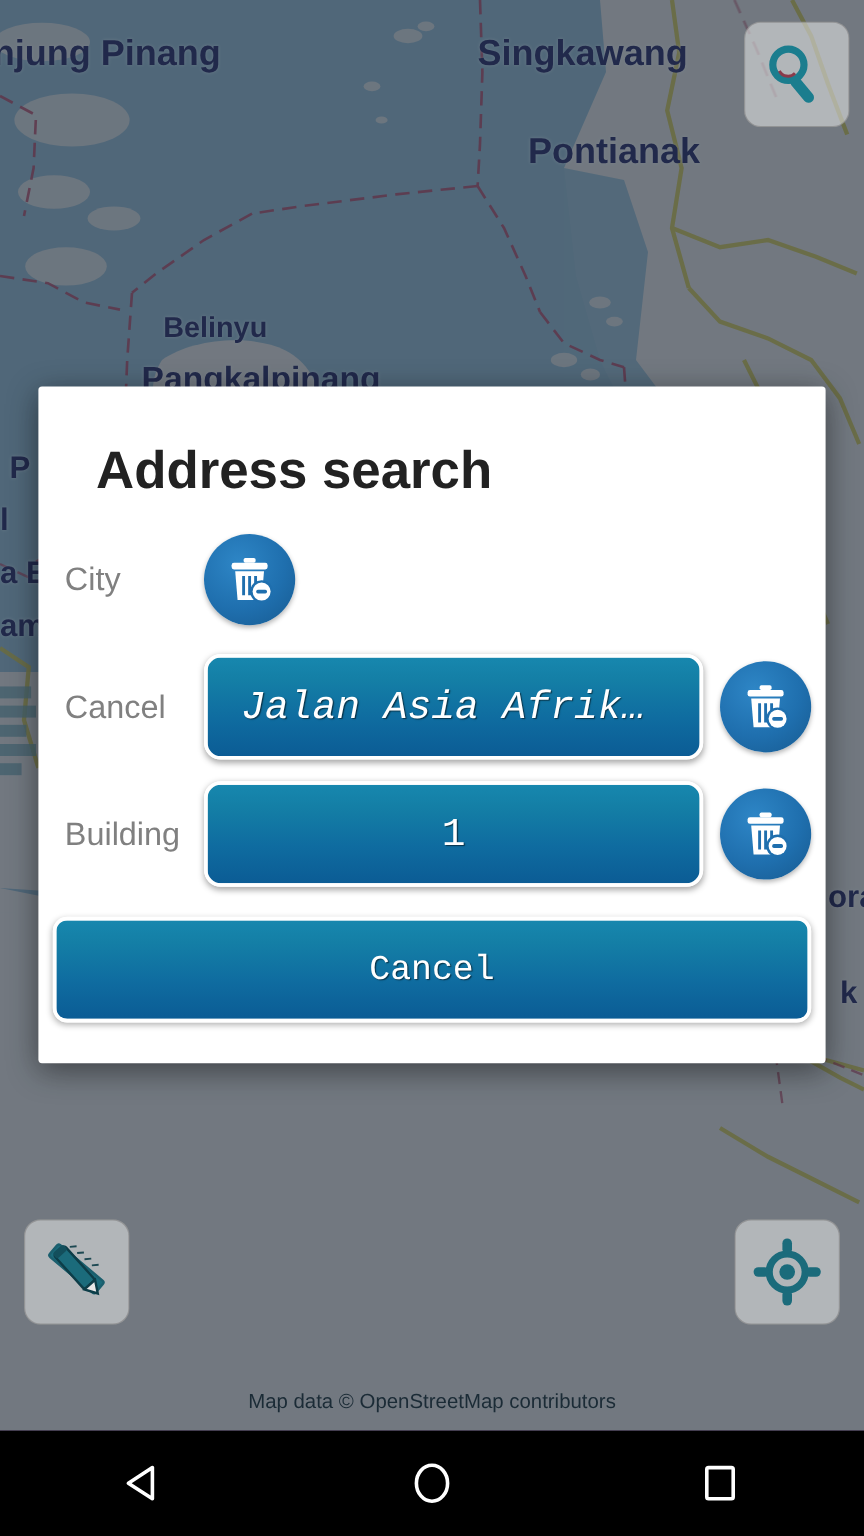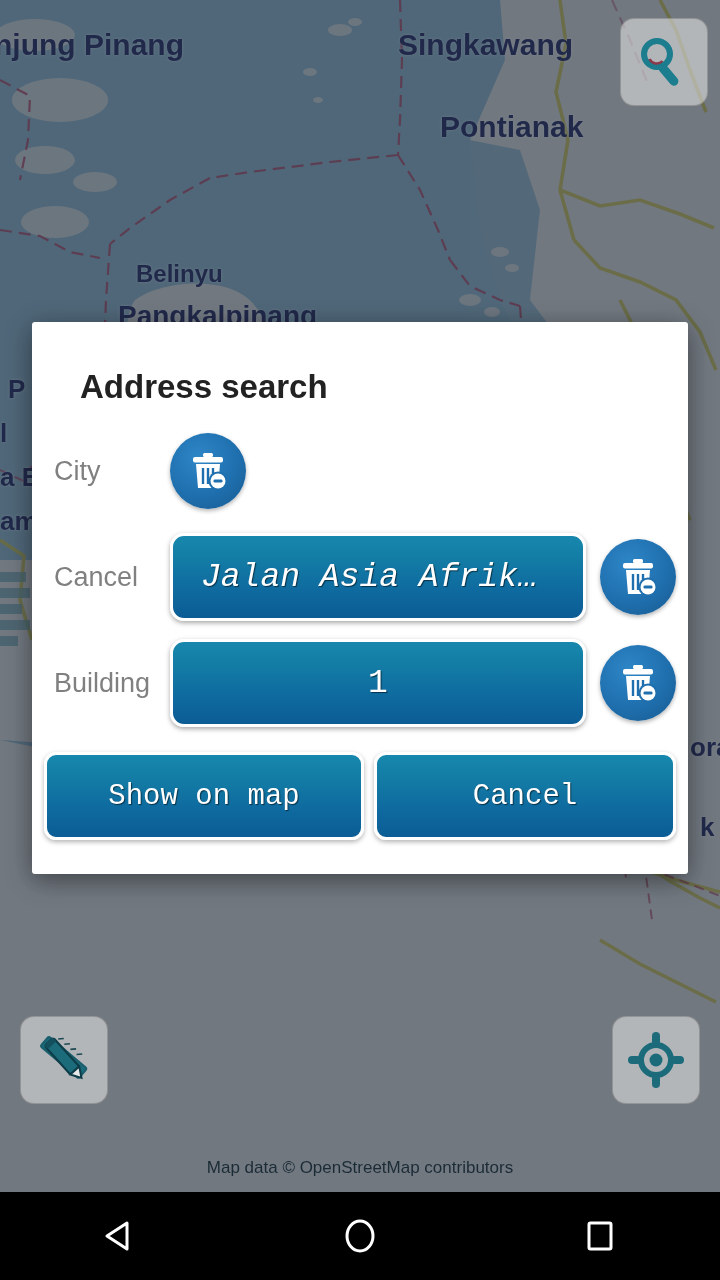--- a/index.html
+++ b/index.html
@@ -81,21 +81,21 @@
     left: 32px;
     top: 322px;
     width: 656px;
     background: #ffffff;
     border-radius: 3px;
     box-shadow: 0 6px 26px rgba(0,0,0,0.45);
     padding: 0 0 34px 0;
   }
 
   #dialog-title {
-    font-size: 33px;
+    font-size: 44px;
     font-weight: bold;
     color: #222222;
     padding: 46px 0 12px 48px;
     letter-spacing: 0px;
   }
 
   .field-row {
     display: flex;
     align-items: center;
     height: 106px;
@@ -383,21 +383,20 @@
             <line x1="28" y1="20" x2="28" y2="36"></line>
           </g>
           <circle cx="33" cy="33" r="9.5" fill="#1f6fae"></circle>
           <circle cx="33" cy="33" r="7.5" fill="#ffffff"></circle>
           <rect x="28.5" y="31.4" width="9" height="3.2" rx="1.4" fill="#1f6fae"></rect>
         </svg>
       </div>
     </div>
 
     <div id="dialog-actions">
-      <div class="action-btn" id="show-on-map-button">Show on map</div>
       <div class="action-btn" id="cancel-button">Cancel</div>
     </div>
   </div>
 
   <div id="navbar">
     <div class="nav-key">
       <svg width="40" height="40" viewBox="0 0 40 40">
         <polygon points="27,7 27,33 7,20" fill="none" stroke="#ffffff" stroke-width="3" stroke-linejoin="round"></polygon>
       </svg>
     </div>

